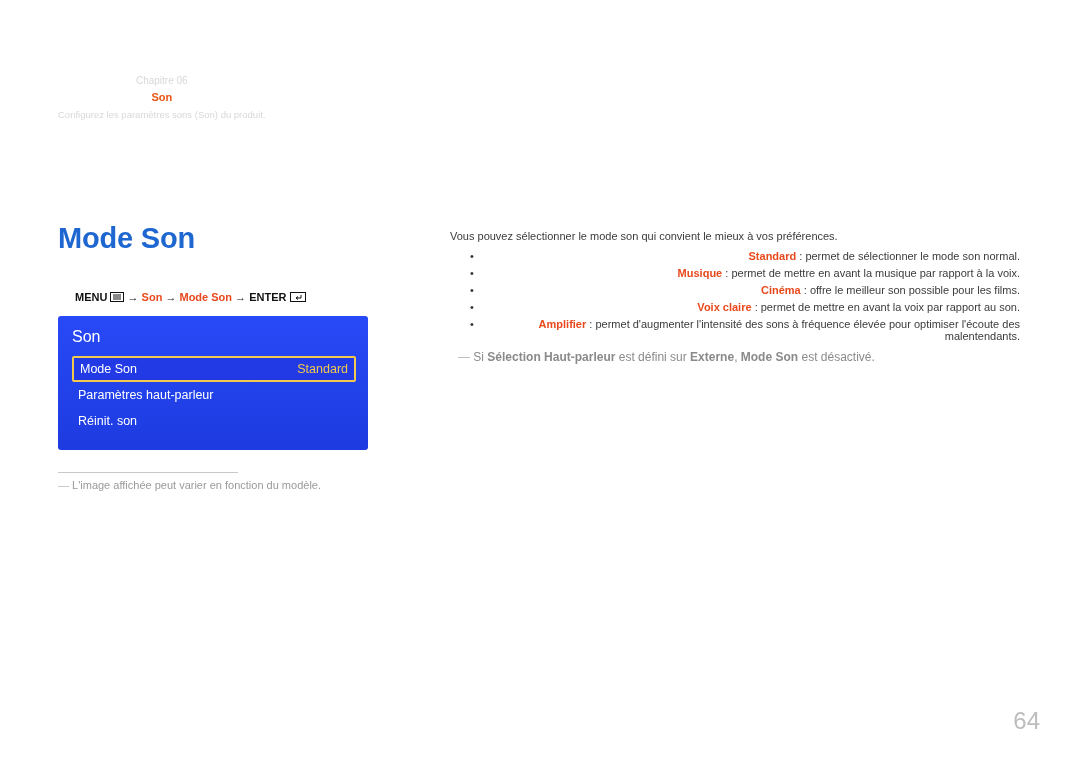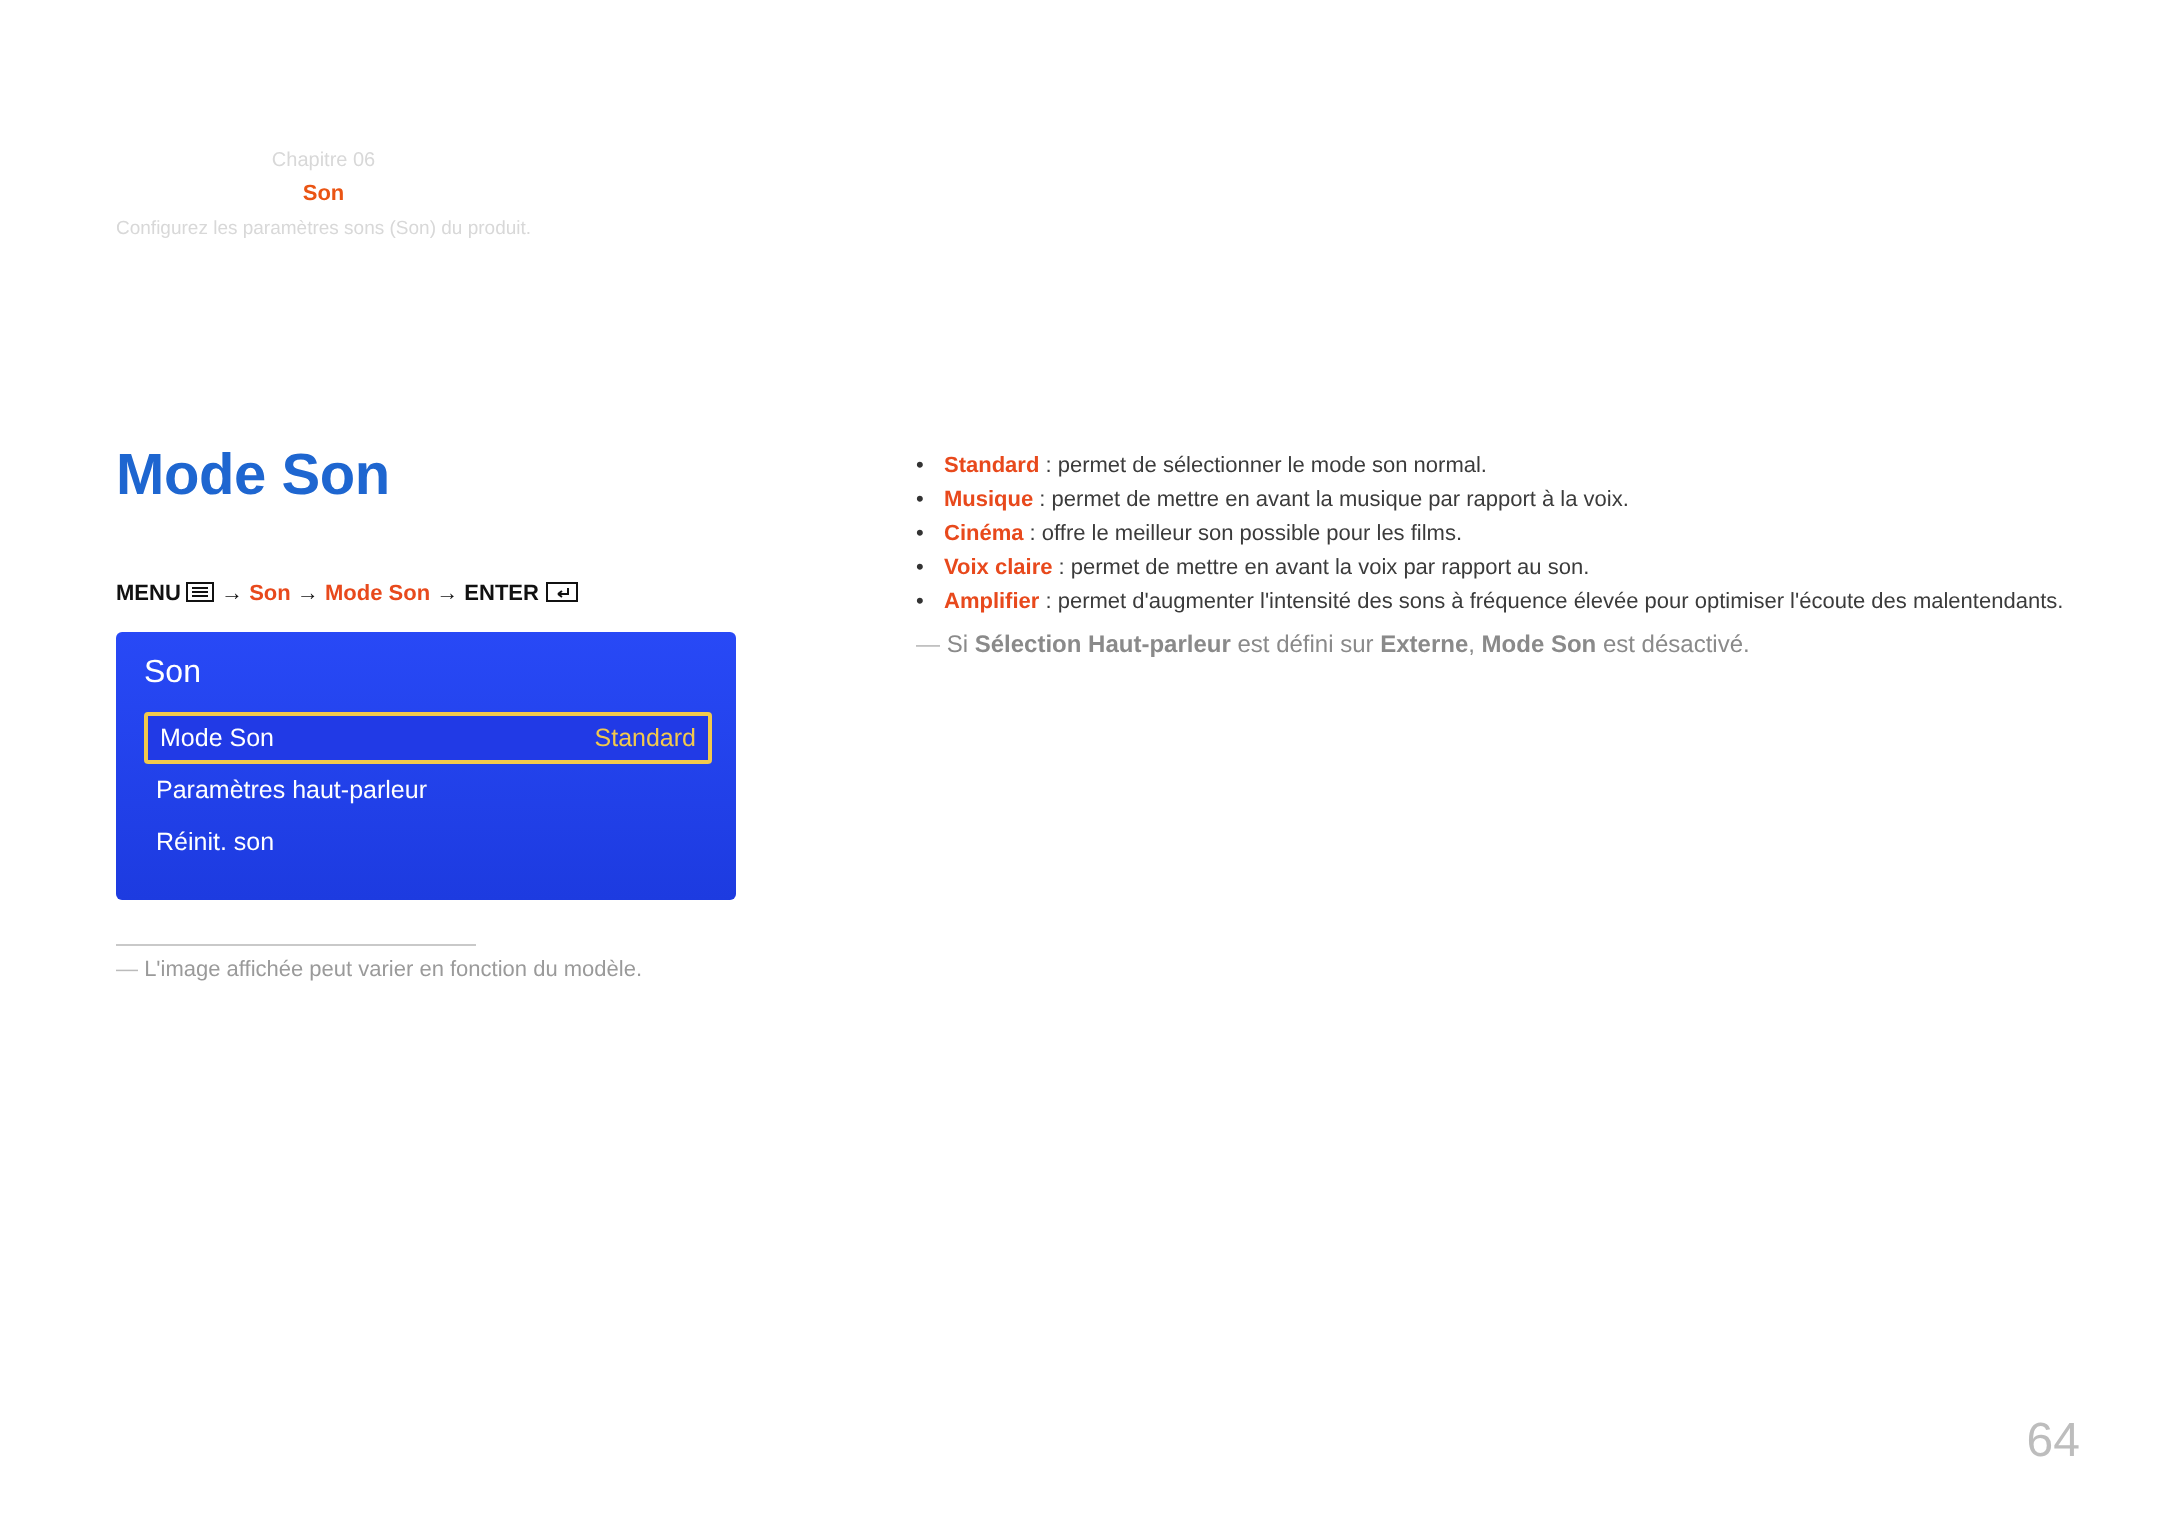--- a/index.html
+++ b/index.html
@@ -39,20 +39,21 @@
     font-size: 29px;
     font-weight: 600;
     margin-bottom: 36px;
     letter-spacing: -0.2px;
   }
 
   .path {
     font-size: 11px;
     font-weight: 700;
     margin-bottom: 12px;
+    margin-left: 17px;
   }
   .path .menu-label, .path .enter-label { color: #111; }
   .path .red { color: #e8491c; font-weight: 700; }
   .path .arrow { color: #111; font-weight: 700; }
   .path .icon-box {
     display: inline-block;
     vertical-align: -1px;
   }
 
   
@@ -95,21 +96,21 @@
     font-size: 11px;
     color: #3b3b3b;
     margin: 8px 0 8px 0;
   }
   ul.opts {
     list-style: none;
     padding-left: 22px;
     font-size: 11px;
     color: #3b3b3b;
   }
-  ul.opts li { margin: 5px 0; position: relative; }
+  ul.opts li { margin: 5px 12px; position: relative; text-align: right; }
   ul.opts li::before {
     content: "•";
     position: absolute; left: -14px; color: #333;
   }
   ul.opts li .key { color: #e8491c; font-weight: 700; }
   .note {
     font-size: 12px;
     color: #8a8a8a;
     margin-top: 8px;
     padding-left: 8px;
@@ -180,20 +181,21 @@
       <div class="osd-row">
         <span>Réinit. son</span>
       </div>
     </div>
 
     <hr class="footnote-rule">
     <div class="footnote">L'image affichée peut varier en fonction du modèle.</div>
   </div>
 
   <div class="right-col">
+    <p class="intro">Vous pouvez sélectionner le mode son qui convient le mieux à vos préférences.</p>
     <ul class="opts">
       <li><span class="key">Standard</span><span> : permet de sélectionner le mode son normal.</span></li>
       <li><span class="key">Musique</span><span> : permet de mettre en avant la musique par rapport à la voix.</span></li>
       <li><span class="key">Cinéma</span><span> : offre le meilleur son possible pour les films.</span></li>
       <li><span class="key">Voix claire</span><span> : permet de mettre en avant la voix par rapport au son.</span></li>
       <li><span class="key">Amplifier</span><span> : permet d'augmenter l'intensité des sons à fréquence élevée pour optimiser l'écoute des malentendants.</span></li>
     </ul>
     <p class="note">
       <span>Si </span><b>Sélection Haut-parleur</b><span> est défini sur </span><b>Externe</b><span>, </span><b>Mode Son</b><span> est désactivé.</span>
     </p>

